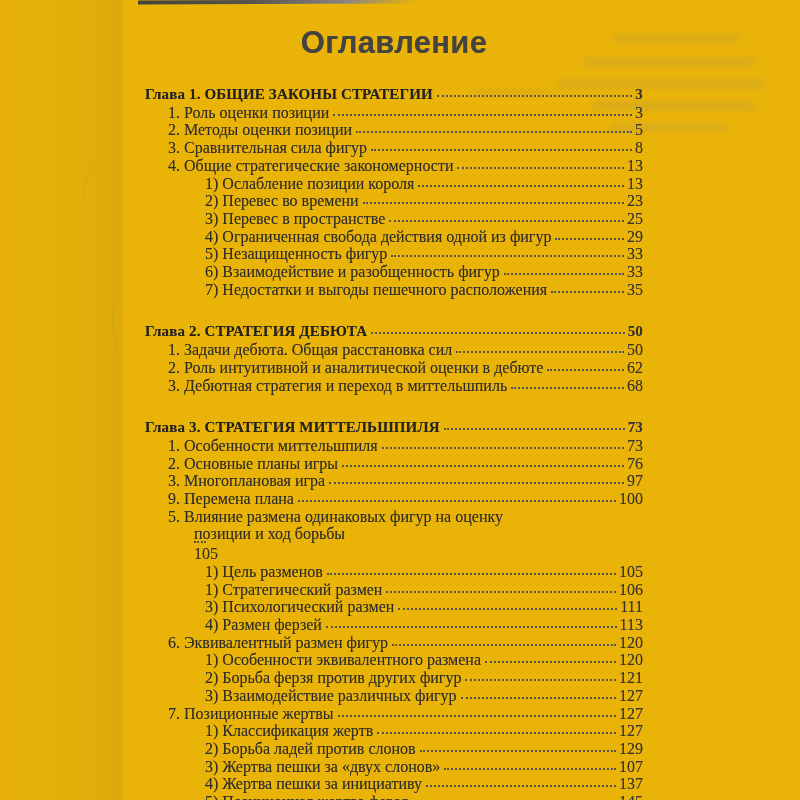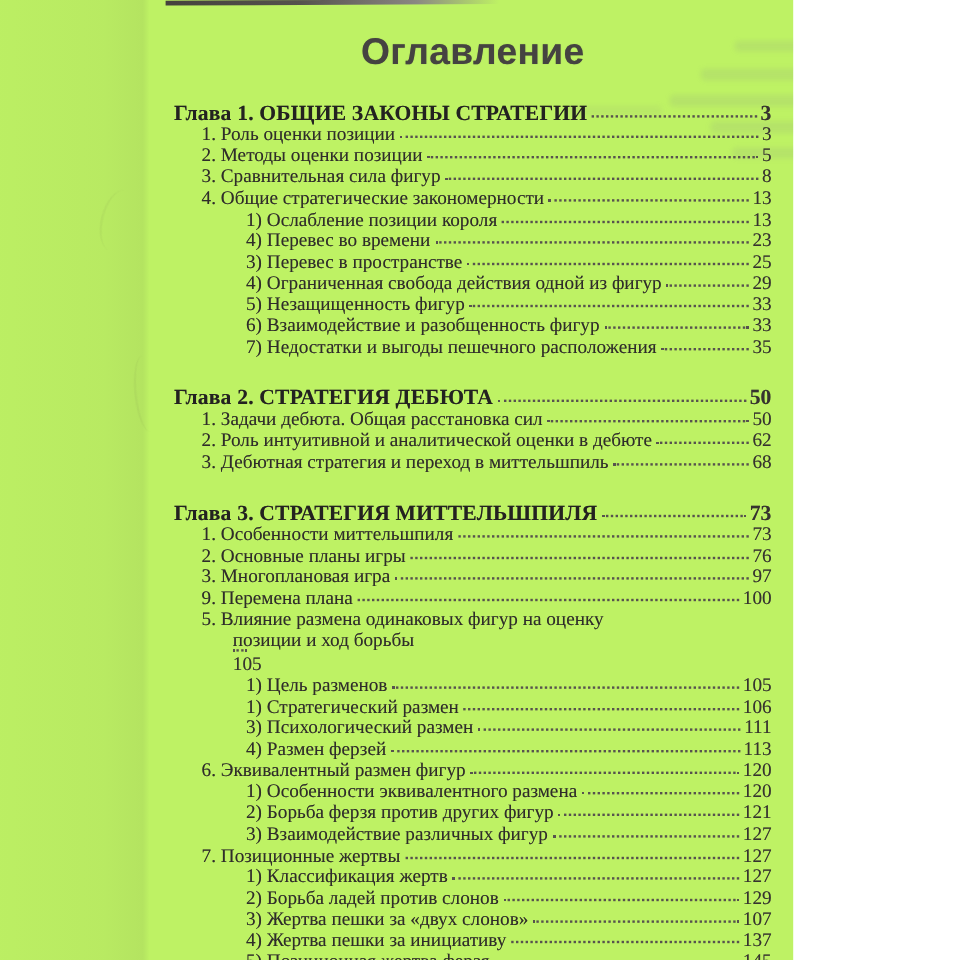--- a/index.html
+++ b/index.html
@@ -1,19 +1,19 @@
 <!DOCTYPE html>
 <html><head>
 <meta charset="utf-8">
 <style>
   html,body{margin:0;padding:0;background:#ffffff;}
   .page{
     position:relative;
-    width:661px;height:800px;
-    background:#bef264;
+    width:800px;height:800px;
+    background:#eab308;
     overflow:hidden;
     font-family:"Liberation Serif", serif;
   }
   
   .left-shade{
     position:absolute;left:0;top:0;width:124px;height:800px;
     background:linear-gradient(to right,
       rgba(60,58,55,0.02) 0%,
       rgba(60,58,55,0.045) 70%,
       rgba(60,58,55,0.08) 96%,
@@ -57,21 +57,21 @@
 
   .toc{
     position:absolute;left:145px;top:86px;width:498px;
     color:#2f2d2a;font-size:16px;line-height:17.7px;
     text-shadow:0 0 0.5px rgba(60,56,52,0.45);
   }
   .block{margin:0;}
   .block + .block{margin-top:25px;}
   .row{display:flex;align-items:baseline;white-space:nowrap;}
   .row .t{flex:0 0 auto;}
-  .lv0{font-weight:700;color:#232220;font-size:18px;letter-spacing:0.15px;}
+  .lv0{font-weight:700;color:#232220;font-size:15px;letter-spacing:0.15px;}
   .lv1{padding-left:23px;text-align:center;}
   .lv2{padding-left:60px;}
   .lvc{padding-left:45px;flex-direction:column;}
   .leader{
     flex:1 1 auto;min-width:12px;
     border-bottom:2px dotted #57534e;
     margin:0 3px 0 4px;
     transform:translateY(-2px);
   }
   .p{flex:0 0 auto;color:#36332f;}
@@ -120,21 +120,21 @@
           <span class="t">4. Общие стратегические закономерности</span>
           <span class="leader"></span>
           <span class="p">13</span>
         </div>
         <div class="row lv2">
           <span class="t">1) Ослабление позиции короля</span>
           <span class="leader"></span>
           <span class="p">13</span>
         </div>
         <div class="row lv2">
-          <span class="t">4) Перевес во времени</span>
+          <span class="t">2) Перевес во времени</span>
           <span class="leader"></span>
           <span class="p">23</span>
         </div>
         <div class="row lv2">
           <span class="t">3) Перевес в пространстве</span>
           <span class="leader"></span>
           <span class="p">25</span>
         </div>
         <div class="row lv2">
           <span class="t">4) Ограниченная свобода действия одной из фигур</span>

